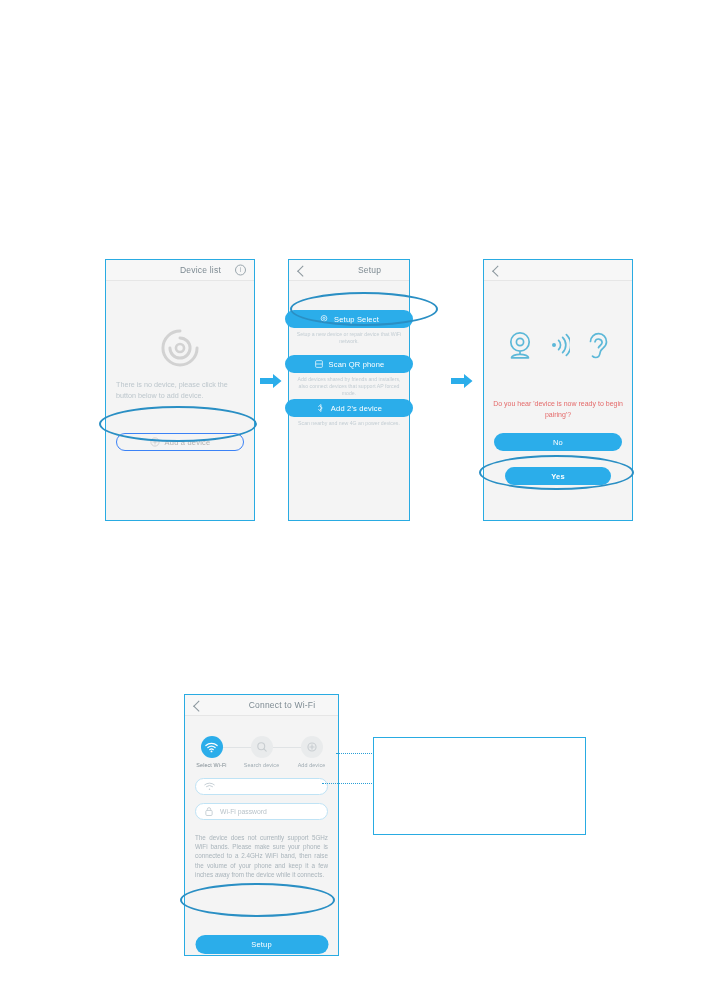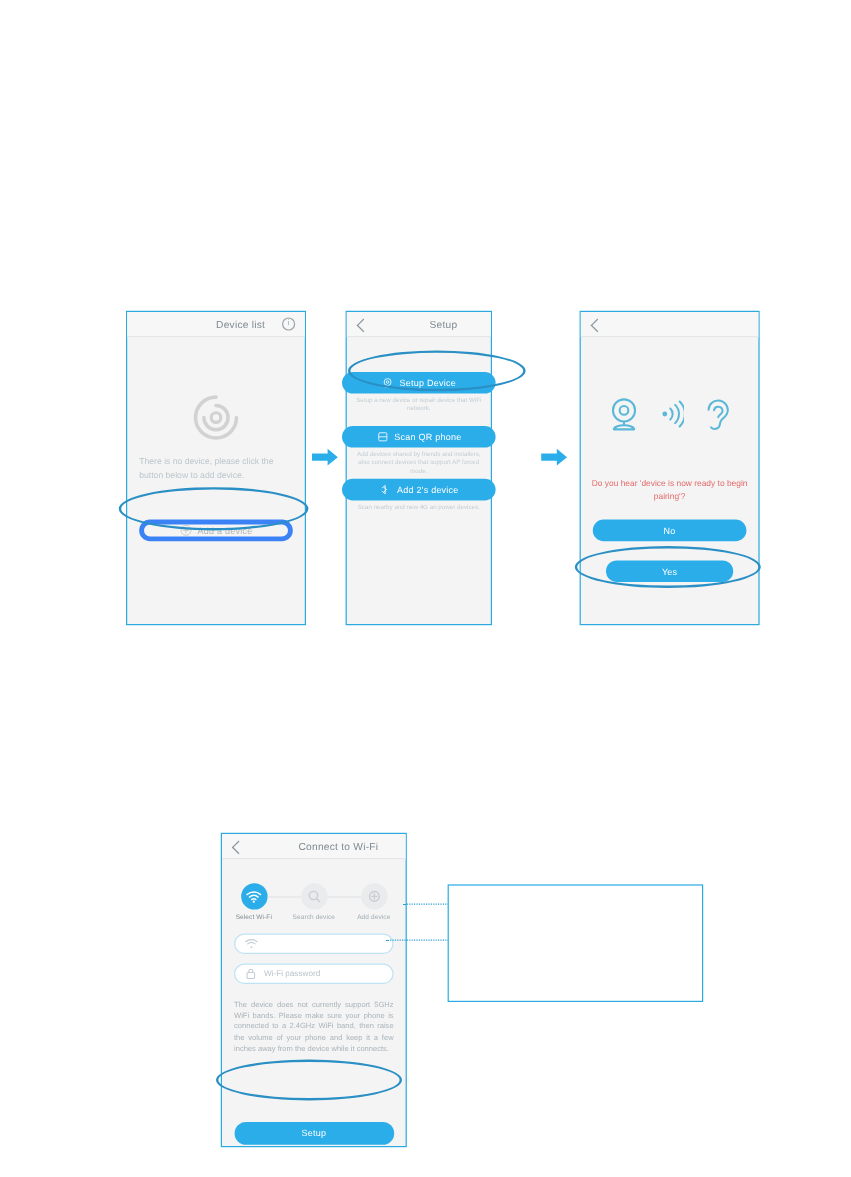--- a/index.html
+++ b/index.html
@@ -40,21 +40,21 @@
 
   
   .pill{
     position:absolute;left:50%;transform:translateX(-50%);
     height:18px;border-radius:9px;background:#2badea;
     display:flex;align-items:center;justify-content:center;gap:5px;
     color:#ffffff;font-size:7.5px;letter-spacing:.2px;
     box-sizing:border-box;
   }
   .pill.ghost{
-    background:#f4f4f4;border:4px solid #3b82f6;color:#b4b4b4;
+    background:#f4f4f4;border:1px solid #3b82f6;color:#b4b4b4;
   }
   .hint{
     position:absolute;left:6px;right:6px;
     text-align:center;font-size:5.2px;line-height:7px;color:#c3cdd3;
   }
 
   
   .ellipse{
     position:absolute;border:2px solid #2a8fc4;border-radius:50%;
     box-sizing:border-box;pointer-events:none;background:transparent;
@@ -160,21 +160,21 @@
     </div>
     <div class="screen-body">
 
       <div class="pill" style="top:29px;width:128px;">
         <svg width="10" height="10" viewBox="0 0 16 16">
           <circle cx="8" cy="7" r="4.6" fill="none" stroke="#fff" stroke-width="1.1"></circle>
           <circle cx="8" cy="7" r="1.7" fill="none" stroke="#fff" stroke-width="1.1"></circle>
           <path d="M4.6 13.6h6.8" stroke="#fff" stroke-width="1.1" stroke-linecap="round"></path>
           <path d="M8 11.6v2" stroke="#fff" stroke-width="1.1"></path>
         </svg>
-        <span>Setup Device</span>
+        <span>Setup Select</span>
       </div>
       <div class="hint" style="top:50px;">Setup a new device or repair device that WiFi network.</div>
 
       <div class="pill" style="top:74px;width:128px;">
         <svg width="10" height="10" viewBox="0 0 16 16">
           <rect x="2.6" y="2.6" width="10.8" height="10.8" rx="1.6" fill="none" stroke="#fff" stroke-width="1.1"></rect>
           <path d="M2.6 8h10.8" stroke="#fff" stroke-width="1.1"></path>
         </svg>
         <span>Scan QR phone</span>
       </div>
@@ -220,21 +220,21 @@
           <path d="M5.5 12.5a8 8 0 0 1 16 .4c0 4.6-4 6.2-5.6 8.6-1.2 1.8-.6 4.2-2.2 5.8-1.6 1.6-4.6 1.6-6.2-.2" fill="none" stroke="#5cb8d8" stroke-width="1.7" stroke-linecap="round"></path>
           <path d="M10 12.8a3.6 3.6 0 0 1 7.1.6c0 2.4-2.8 3.2-3.6 5.2" fill="none" stroke="#5cb8d8" stroke-width="1.7" stroke-linecap="round"></path>
         </svg>
       </div>
 
       <div class="ask-text">Do you hear 'device  is now ready to begin pairing'?</div>
 
       <div class="pill" style="top:152px;width:128px;">
         <span>No</span>
       </div>
-      <div class="pill" style="top:186px;width:106px;">
+      <div class="pill" style="top:186px;width:106px;font-weight:bold;">
         <span>Yes</span>
       </div>
     </div>
   </div>
   <div class="ellipse" style="left:479px;top:455px;width:155px;height:35px;"></div>
 
   <div class="phone" style="left:184px;top:694px;width:155px;height:262px;">
     <div class="titlebar">
       <span class="back-chevron"></span>
       <span class="title">Connect to Wi-Fi</span>

